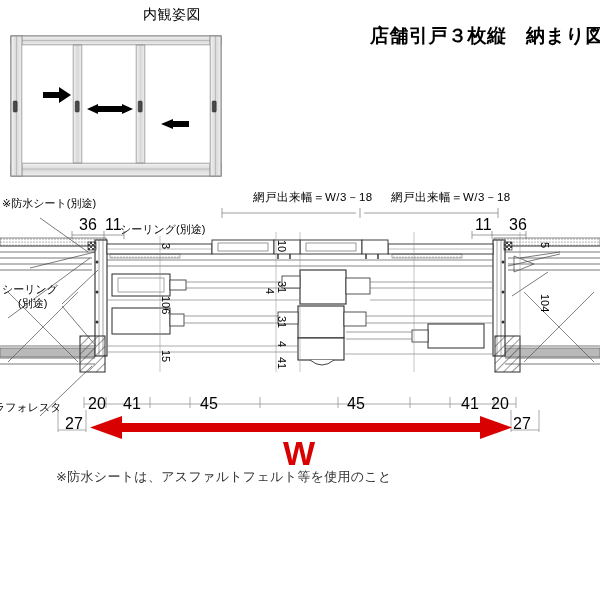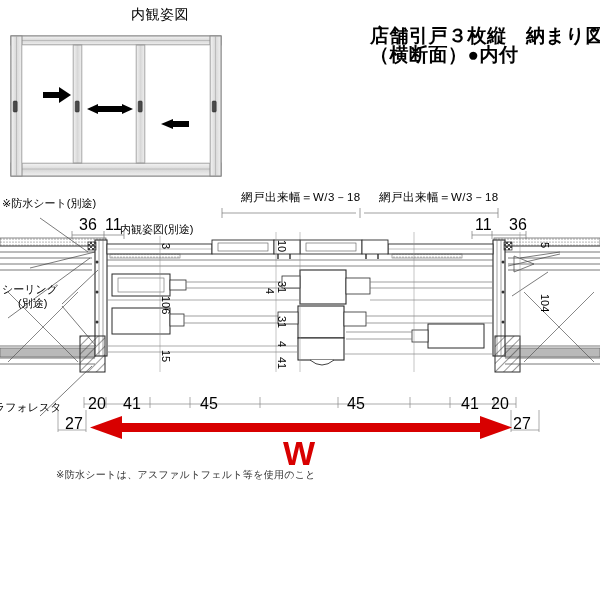--- a/index.html
+++ b/index.html
@@ -1,35 +1,34 @@
 <!DOCTYPE html>
 <html><head>
 <meta charset="utf-8">
 <style>
   html,body{margin:0;padding:0;background:#fff;}
   body{width:600px;height:600px;position:relative;overflow:hidden;
        font-family:"Liberation Sans","DejaVu Sans",sans-serif;color:#000;}
   #page{position:absolute;left:0;top:0;width:600px;height:600px;background:#fff;}
   .abs{position:absolute;}
   .ttl{font-weight:bold;font-size:19px;letter-spacing:0.5px;line-height:19px;white-space:pre;margin-top:18px;}
-  .hdr{font-size:14px;letter-spacing:0.5px;}
+  .hdr{font-size:14px;letter-spacing:0.5px;margin-left:12px;}
   .lbl{font-size:11px;letter-spacing:0px;white-space:nowrap;}
   .dim{font-size:16px;font-family:"Liberation Sans",sans-serif;}
   .vdim{font-size:11px;writing-mode:vertical-rl;text-orientation:mixed;}
-  .note{font-size:10px;letter-spacing:0.3px;color:#333;text-align:center;}
+  .note{font-size:13px;letter-spacing:0.3px;color:#333;text-align:center;}
   .wbig{color:#d80000;font-weight:bold;font-size:34px;font-family:"Liberation Sans",sans-serif;}
   svg{display:block;}
 </style>
 </head>
 <body>
 
 <div id="page">
 
   <div class="abs ttl" style="left:370px;top:8px;">店舗引戸３枚縦　納まり図</div>
-  <div class="abs ttl" style="left:370px;top:27px;">（横断面）●内付</div>
 
   <div class="abs hdr" style="left:131px;top:6px;">内観姿図</div>
 
   <div class="abs" style="left:10px;top:35px;">
     <svg width="212" height="142" viewBox="0 0 212 142">
       <defs>
         <linearGradient id="fr" x1="0" y1="0" x2="0" y2="1">
           <stop offset="0" stop-color="#f4f4f4"></stop>
             <stop offset="0.5" stop-color="#d8d8d8"></stop>
           <stop offset="1" stop-color="#f0f0f0"></stop>
@@ -263,21 +262,21 @@
           <line x1="276" y1="36" x2="276" y2="176"></line>
           <line x1="300" y1="36" x2="300" y2="176"></line>
           <line x1="414" y1="36" x2="414" y2="176"></line>
           <line x1="520" y1="36" x2="520" y2="176"></line>
         </g>
       </g>
     </svg>
   </div>
 
   <div class="abs lbl" style="left:2px;top:196px;">※防水シート(別途)</div>
-  <div class="abs lbl" style="left:120px;top:222px;">内観姿図(別途)</div>
+  <div class="abs lbl" style="left:120px;top:222px;">シーリング(別途)</div>
   <div class="abs lbl" style="left:2px;top:282px;">シーリング</div>
   <div class="abs lbl" style="left:18px;top:296px;">(別途)</div>
   <div class="abs lbl" style="left:-6px;top:400px;">ラフォレスタ</div>
 
   <div class="abs hdr" style="left:241px;top:190px;font-size:11.5px;">網戸出来幅＝W/3－18</div>
   <div class="abs hdr" style="left:379px;top:190px;font-size:11.5px;">網戸出来幅＝W/3－18</div>
 
   <div class="abs" style="left:220px;top:206px;">
     <svg width="280" height="14" viewBox="0 0 280 14">
       <g stroke="#777" stroke-width="0.7">

